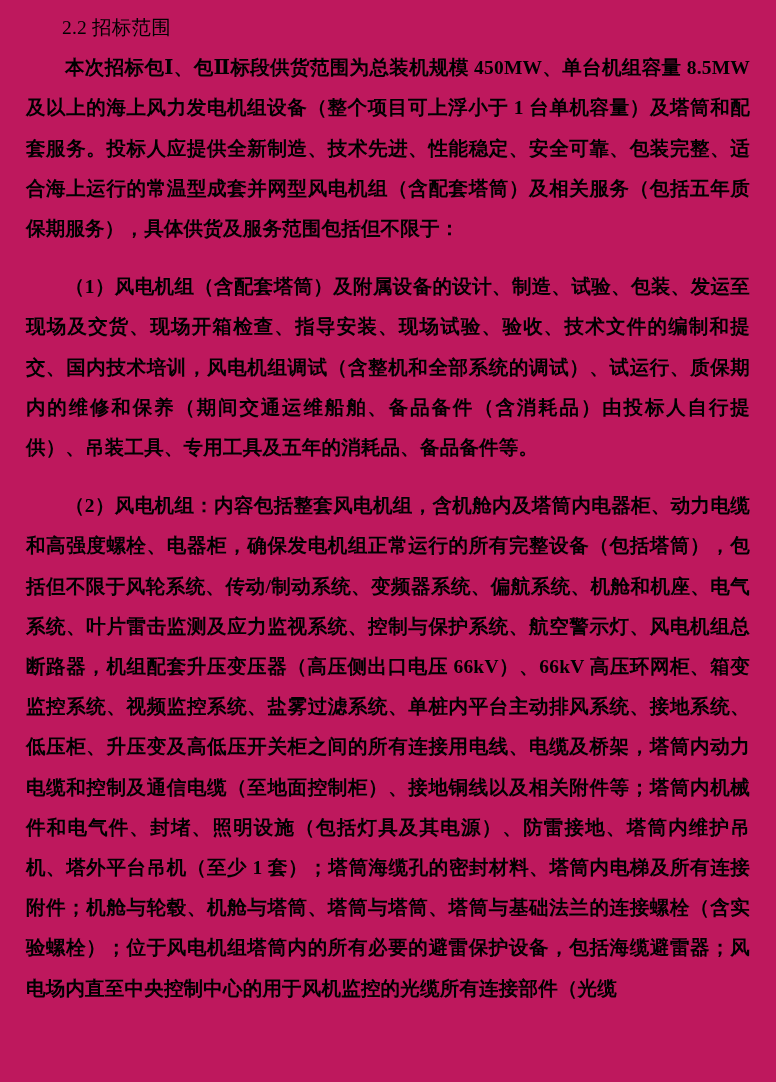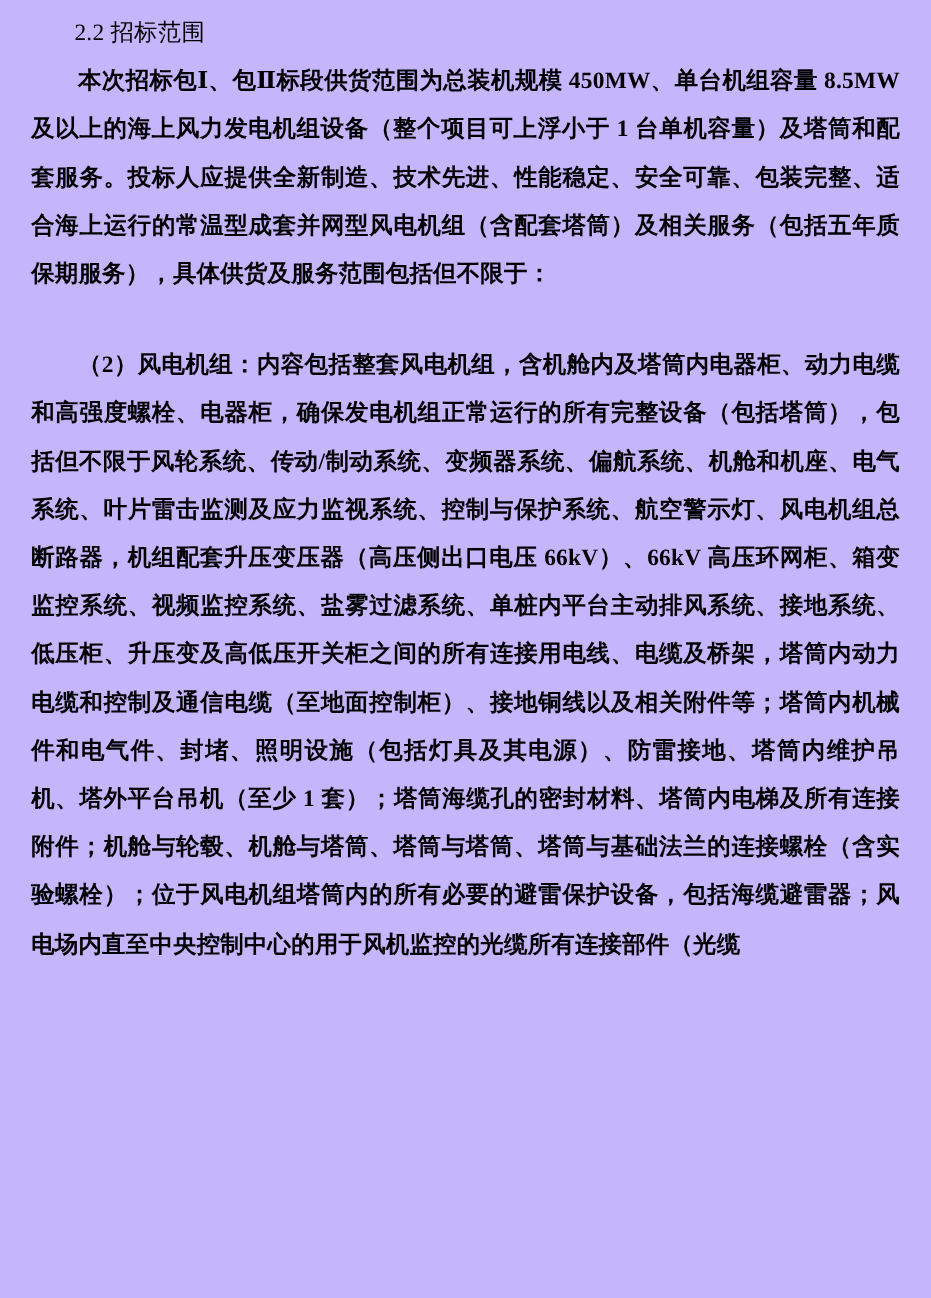--- a/index.html
+++ b/index.html
@@ -12,21 +12,21 @@
     height: 1082px;
     font-family: "Liberation Serif", "DejaVu Serif", serif;
     color: #000000;
     overflow: hidden;
   }
   .page {
     width: 776px;
     height: 1082px;
     box-sizing: border-box;
     padding: 8px 26px 0 26px;
-    background: #c4b5fd;
+    background: #be185d;
   }
   .doc-body {
     font-size: 19.5px;
     line-height: 40.2px;
     letter-spacing: 0.2px;
     text-align: justify;
     text-justify: inter-ideograph;
   }
   .heading {
     font-size: 19.5px;
@@ -45,16 +45,17 @@
   }
 </style>
 </head>
 <body>
 
 <div class="page">
   <div class="doc-body">
     <p class="heading">2.2 招标范围</p>
     <p class="para">本次招标包Ⅰ、包Ⅱ标段供货范围为总装机规模 450MW、单台机组容量 8.5MW 及以上的海上风力发电机组设备（整个项目可上浮小于 1 台单机容量）及塔筒和配套服务。投标人应提供全新制造、技术先进、性能稳定、安全可靠、包装完整、适合海上运行的常温型成套并网型风电机组（含配套塔筒）及相关服务（包括五年质保期服务），具体供货及服务范围包括但不限于：</p>
     <div class="spacer"></div>
+    <p class="para">（1）风电机组（含配套塔筒）及附属设备的设计、制造、试验、包装、发运至现场及交货、现场开箱检查、指导安装、现场试验、验收、技术文件的编制和提交、国内技术培训，风电机组调试（含整机和全部系统的调试）、试运行、质保期内的维修和保养（期间交通运维船舶、备品备件（含消耗品）由投标人自行提供）、吊装工具、专用工具及五年的消耗品、备品备件等。</p>
     <div class="spacer"></div>
     <p class="para">（2）风电机组：内容包括整套风电机组，含机舱内及塔筒内电器柜、动力电缆和高强度螺栓、电器柜，确保发电机组正常运行的所有完整设备（包括塔筒），包括但不限于风轮系统、传动/制动系统、变频器系统、偏航系统、机舱和机座、电气系统、叶片雷击监测及应力监视系统、控制与保护系统、航空警示灯、风电机组总断路器，机组配套升压变压器（高压侧出口电压 66kV）、66kV 高压环网柜、箱变监控系统、视频监控系统、盐雾过滤系统、单桩内平台主动排风系统、接地系统、低压柜、升压变及高低压开关柜之间的所有连接用电线、电缆及桥架，塔筒内动力电缆和控制及通信电缆（至地面控制柜）、接地铜线以及相关附件等；塔筒内机械件和电气件、封堵、照明设施（包括灯具及其电源）、防雷接地、塔筒内维护吊机、塔外平台吊机（至少 1 套）；塔筒海缆孔的密封材料、塔筒内电梯及所有连接附件；机舱与轮毂、机舱与塔筒、塔筒与塔筒、塔筒与基础法兰的连接螺栓（含实验螺栓）；位于风电机组塔筒内的所有必要的避雷保护设备，包括海缆避雷器；风电场内直至中央控制中心的用于风机监控的光缆所有连接部件（光缆</p>
   </div>
 </div>
 
 </body></html>

